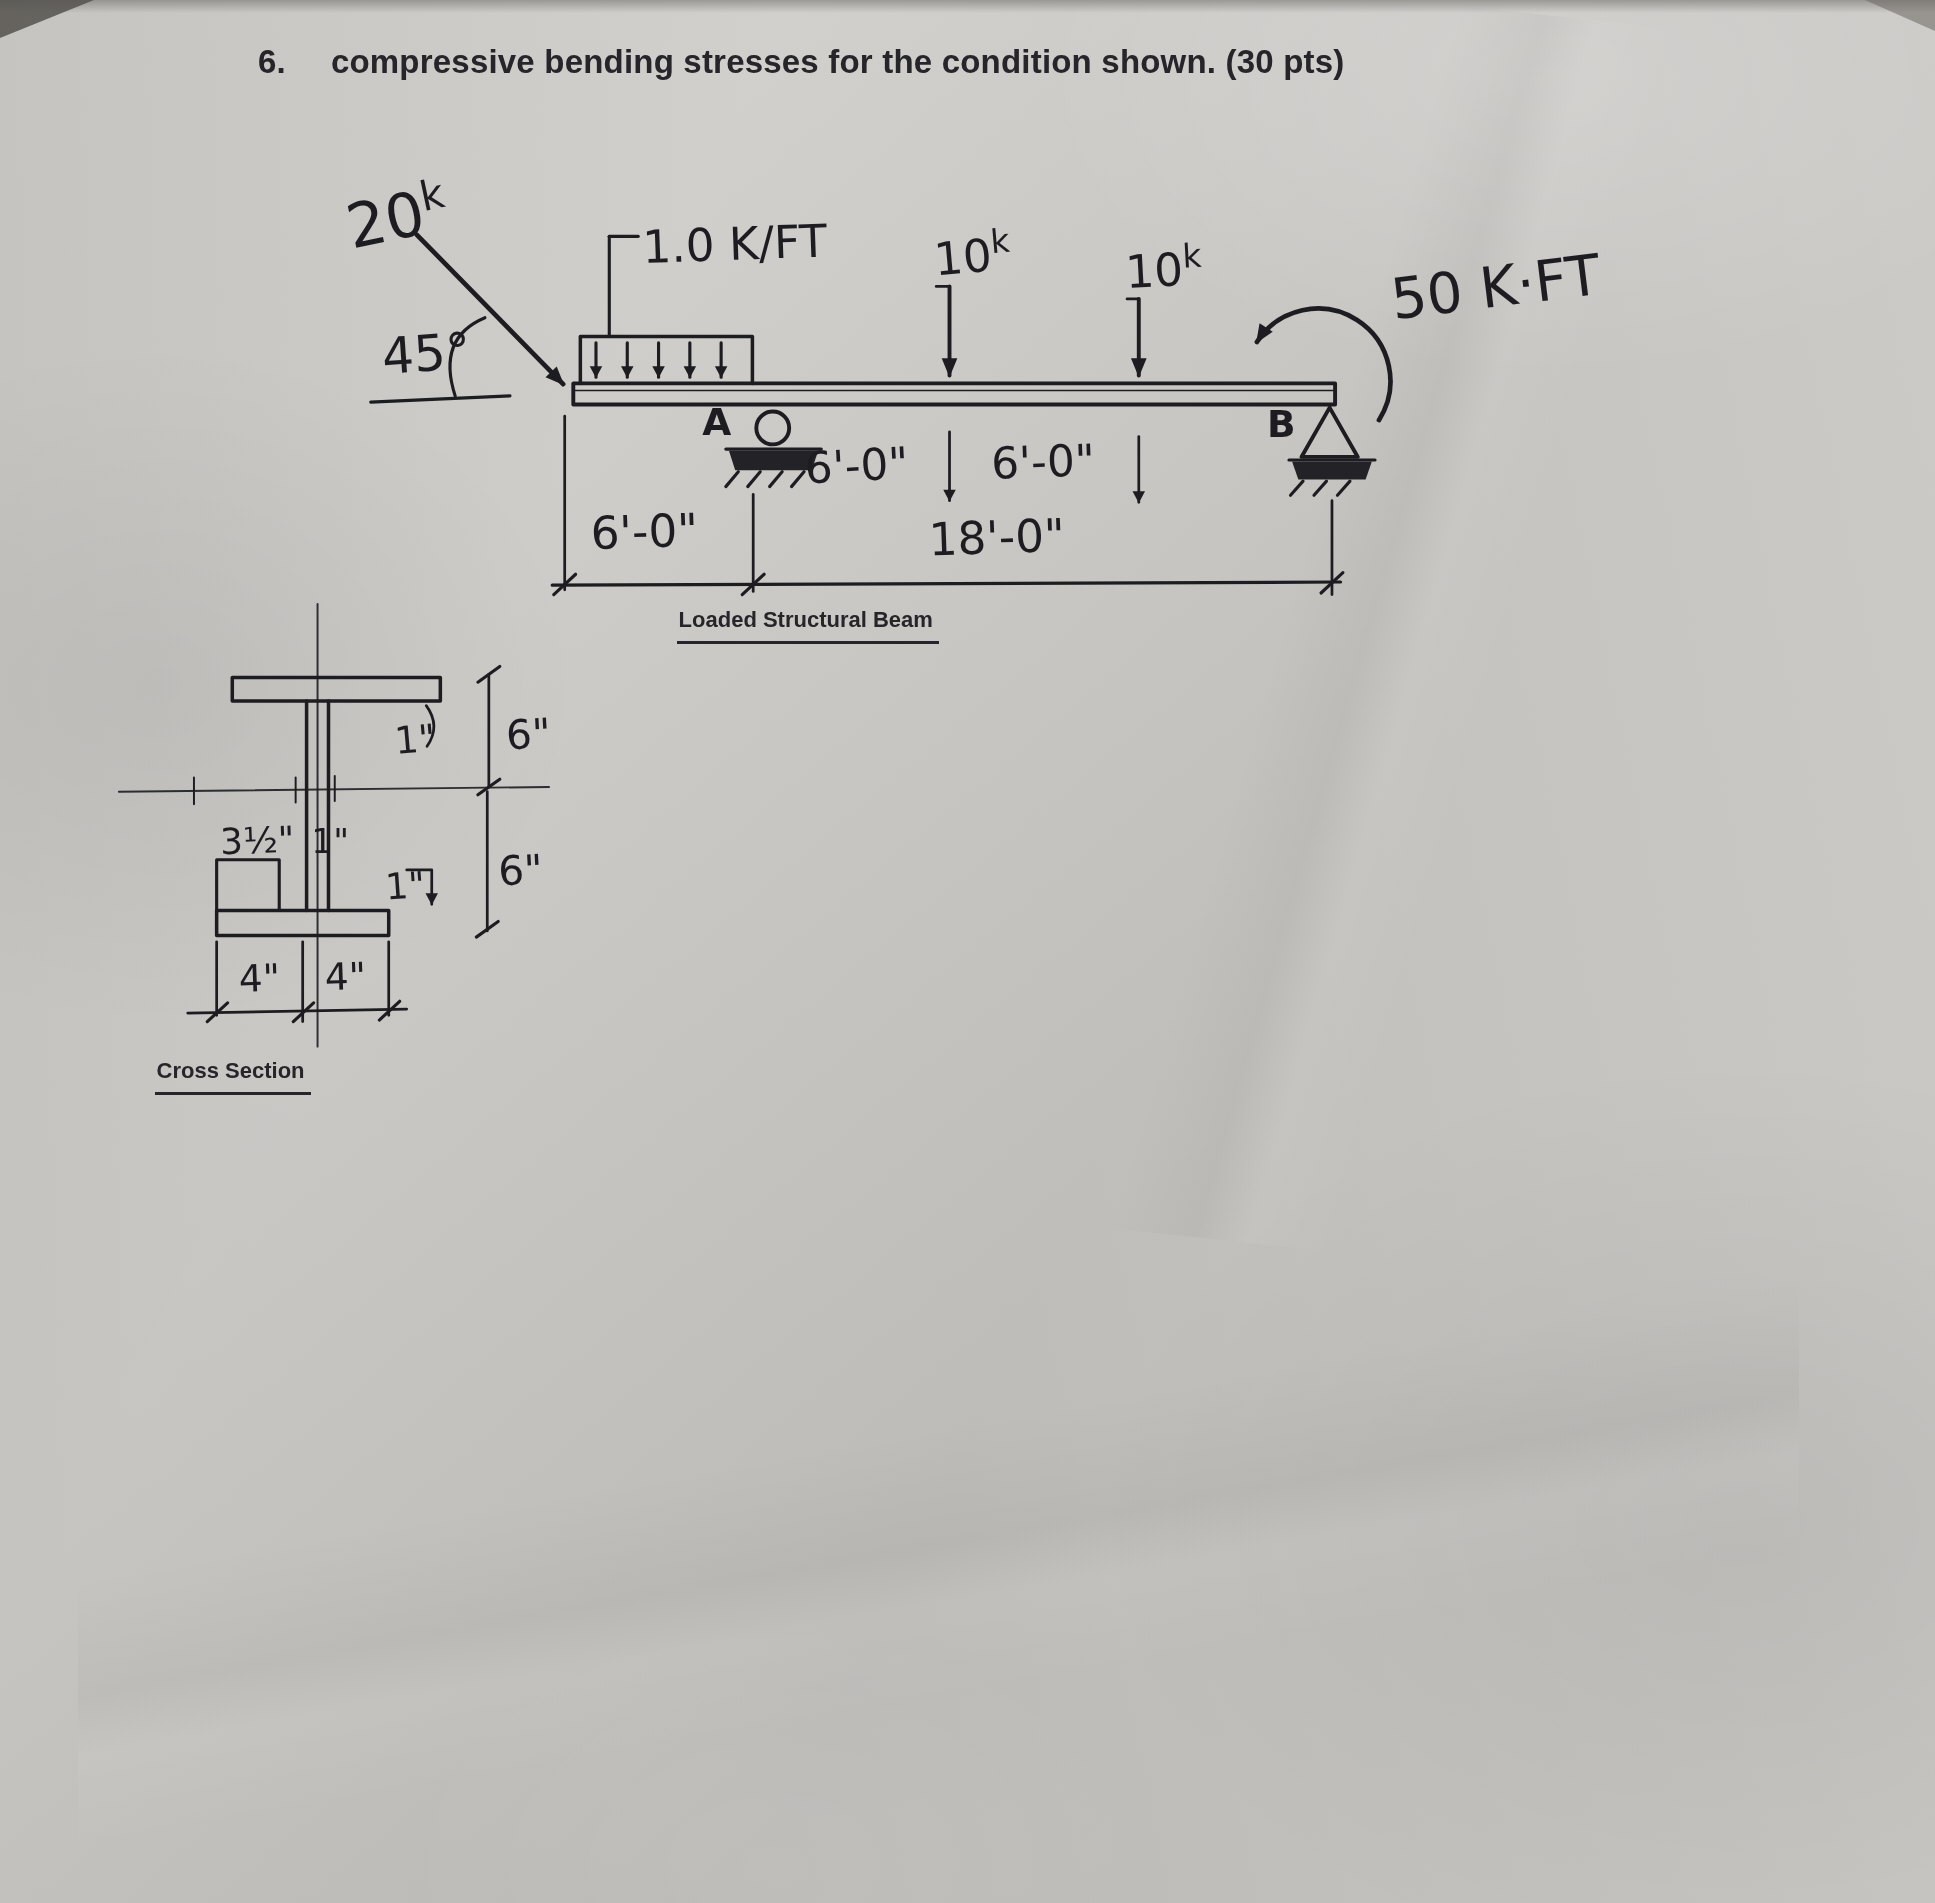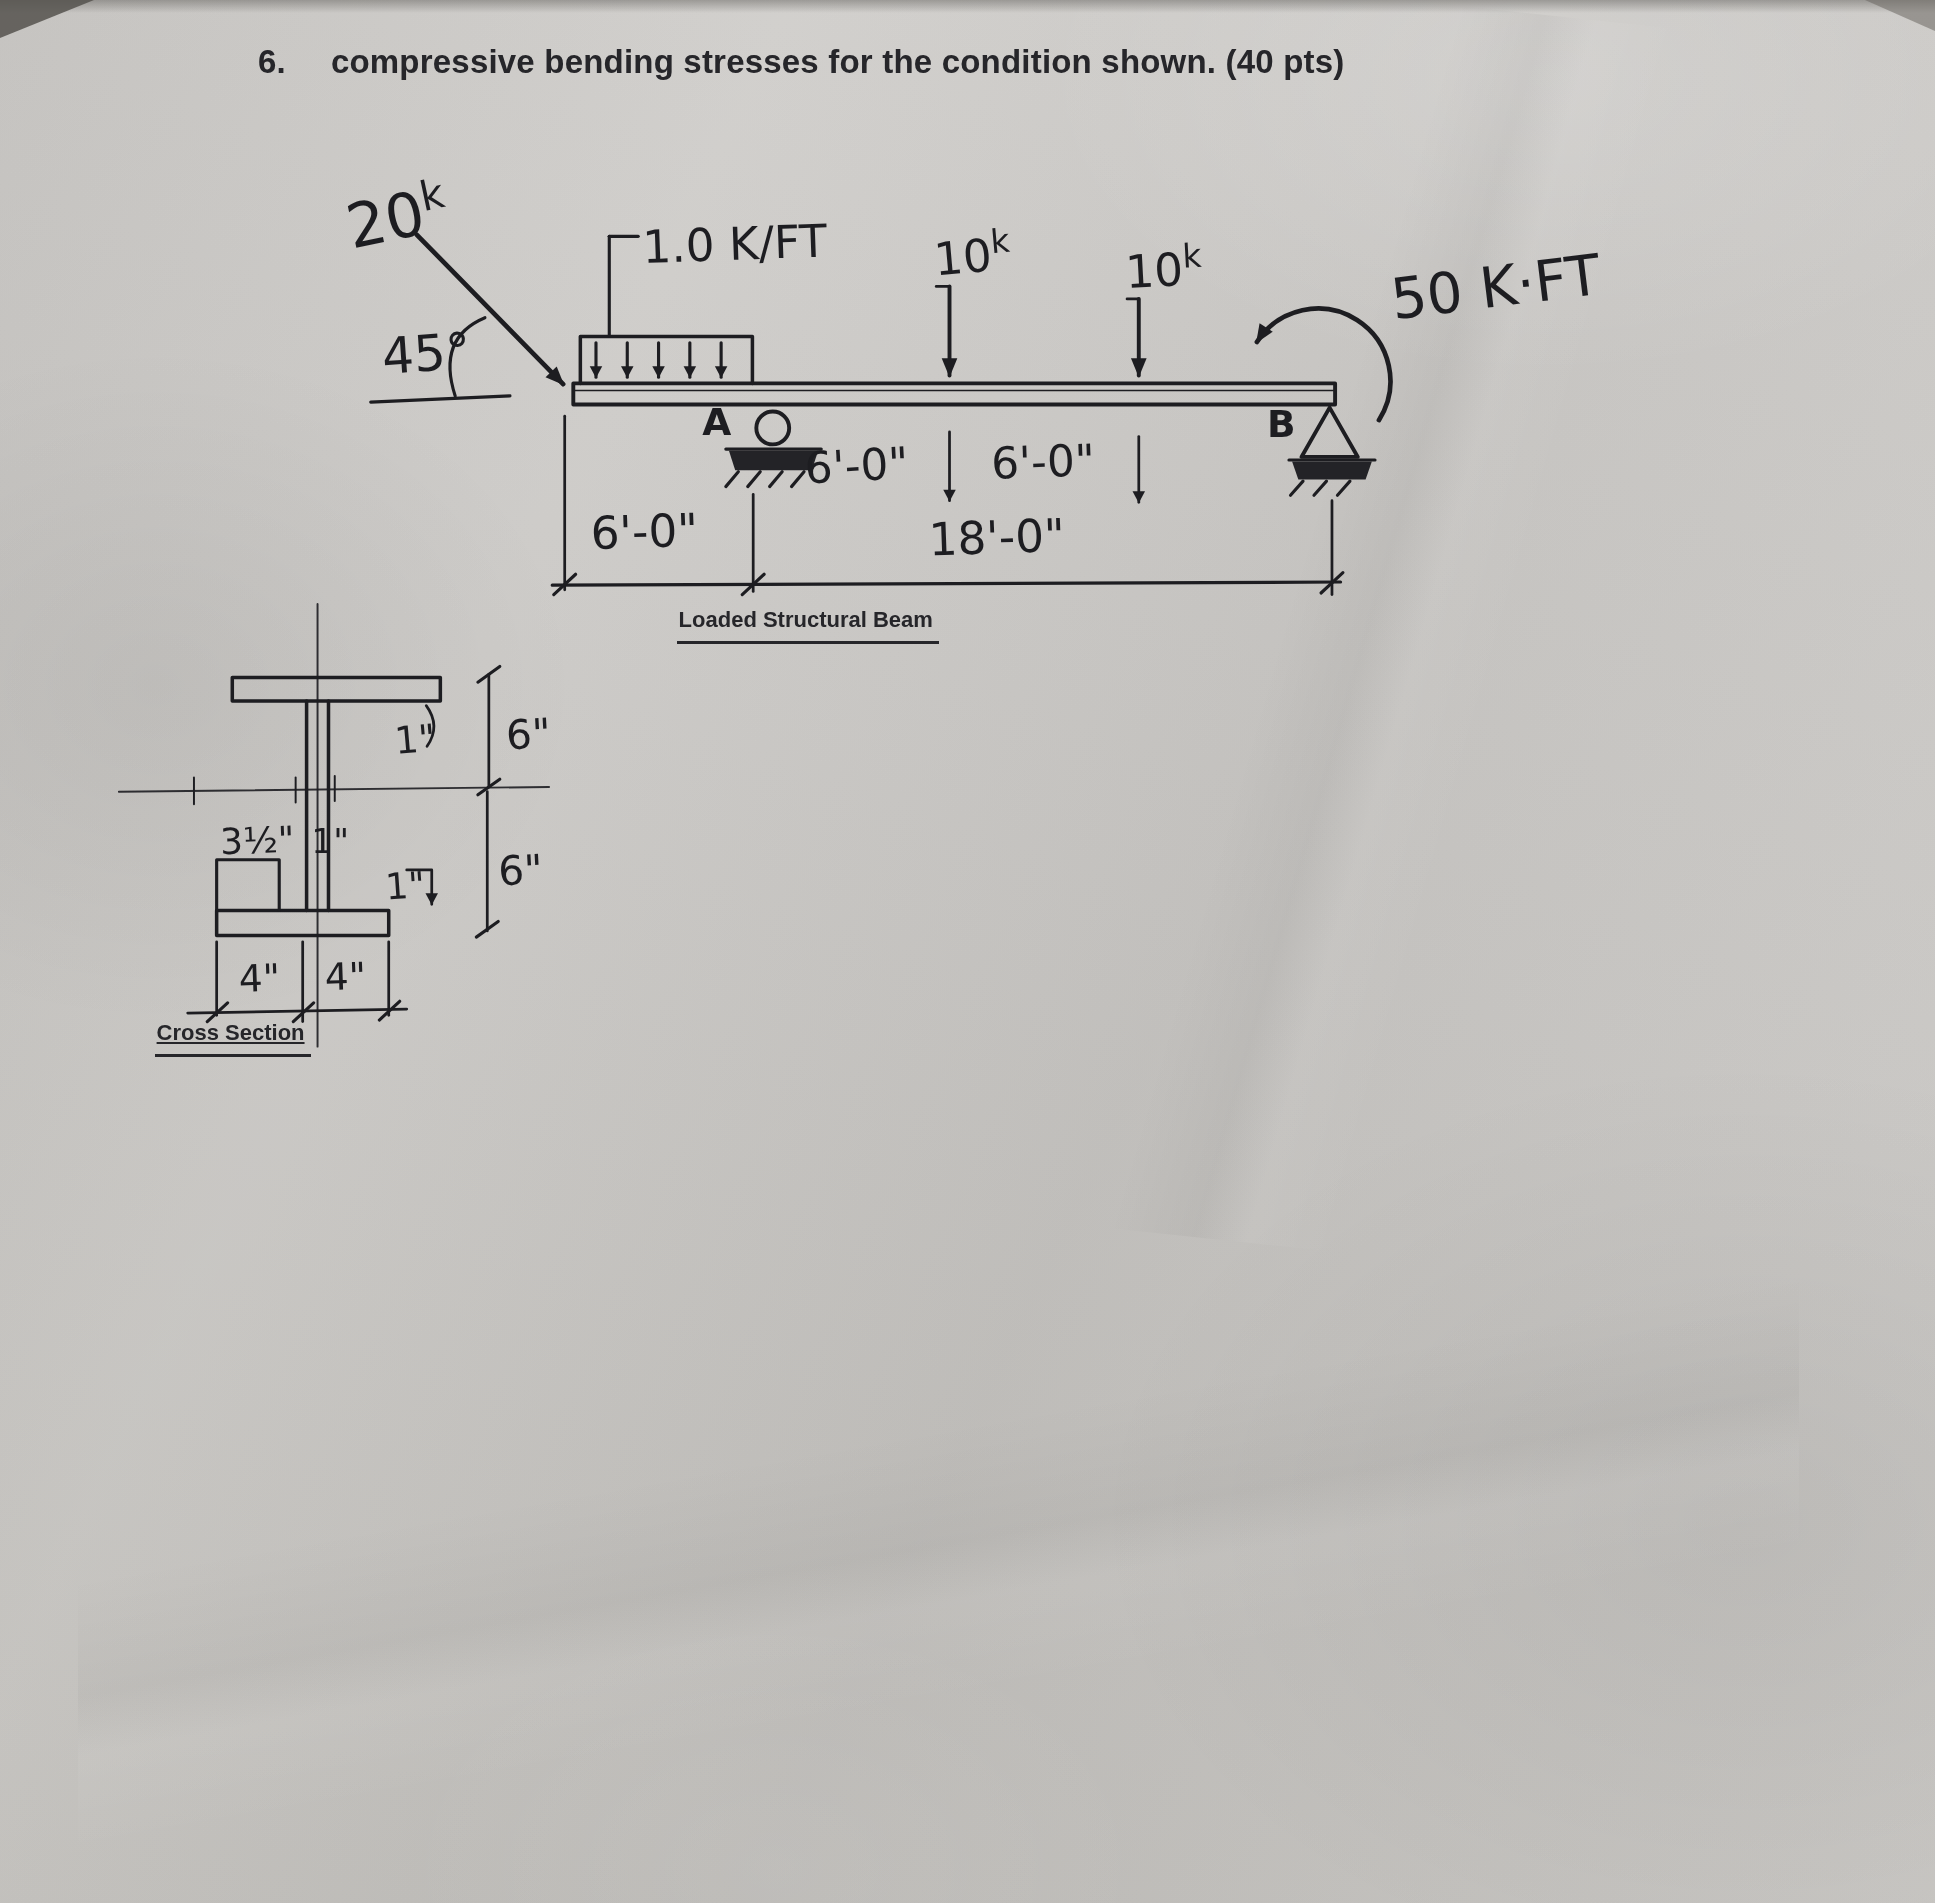--- a/index.html
+++ b/index.html
@@ -25,40 +25,40 @@
     clip-path:polygon(0 0,100% 0,0 100%);opacity:.85;}
   #corner-tr{position:absolute;right:0;top:0;width:70px;height:31px;background:#6b6862;
     clip-path:polygon(0 0,100% 0,100% 100%);opacity:.55;}
   #top-band{position:absolute;left:0;top:0;right:0;height:12.5px;
     background:linear-gradient(180deg, rgba(90,88,84,.45), rgba(90,88,84,0));}
   .problem{position:absolute;left:258px;top:38px;display:flex;gap:45px;
     font-weight:700;font-size:33px;line-height:1.43;color:#26262a;letter-spacing:0.2px;}
   .section-title{position:absolute;font-weight:700;font-size:22px;color:#26262a;
     border-bottom:3.1px solid #26262a;padding:0 6.3px 7.8px 1.6px;}
   #beam-title{left:677px;top:607px;}
-  #cross-title{left:155px;top:1020px;text-decoration:underline;}
+  #cross-title{left:155px;top:1058px;}
   #diagram{position:absolute;left:0;top:0;}
   .ink{stroke:#1d1d21;fill:none;stroke-linecap:round;stroke-linejoin:round;}
   .hw{fill:#1d1d21;font-family:"DejaVu Sans",sans-serif;}
 </style>
 </head>
 <body>
 
 <div id="page">
 
   <div id="crease1" class="crease"></div>
   <div id="crease2" class="crease"></div>
   <div id="top-band"></div>
   <div id="corner-tl"></div>
   <div id="corner-tr"></div>
 
   <div class="problem">
     <span>6.</span>
     <div>
-      <div>compressive bending stresses for the condition shown. (40 pts)</div>
+      <div>compressive bending stresses for the condition shown. (30 pts)</div>
     </div>
   </div>
 
   <svg id="diagram" width="1935" height="1904" viewBox="0 0 2474 2434">
     <defs>
       <marker id="ah" markerUnits="userSpaceOnUse" markerWidth="30" markerHeight="24" refX="24" refY="12" orient="auto">
         <path d="M2,2 L26,12 L2,22 Z" fill="#1d1d21"></path>
       </marker>
       <marker id="ah2" markerUnits="userSpaceOnUse" markerWidth="22" markerHeight="18" refX="15" refY="9" orient="auto">
         <path d="M1,1 L16,9 L1,17 Z" fill="#1d1d21"></path>

